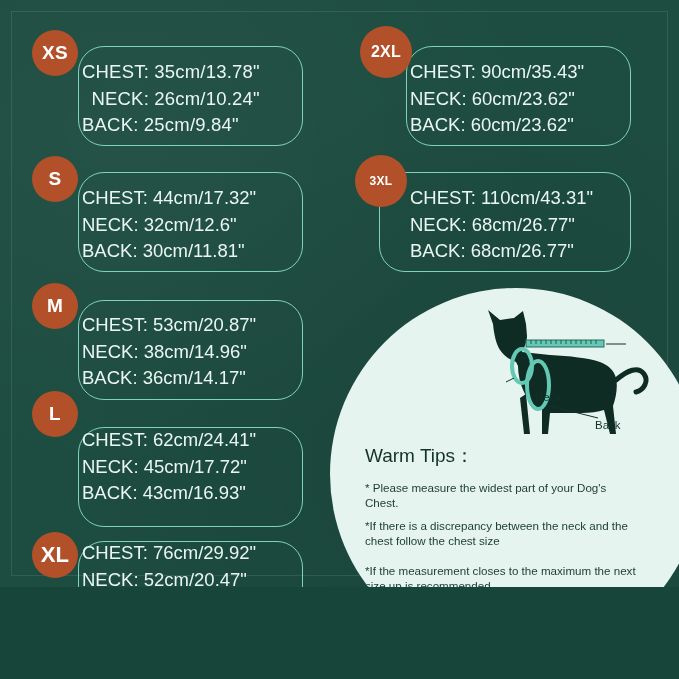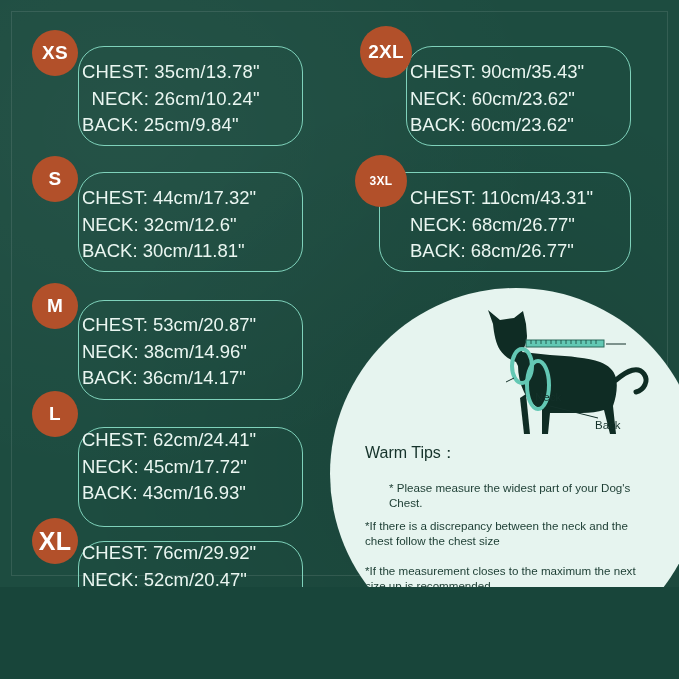--- a/index.html
+++ b/index.html
@@ -59,32 +59,32 @@
     left: 330px; top: 288px;
     width: 372px; height: 372px;
     border-radius: 50%;
     background: #e6f4ef;
     overflow: hidden;
   }
   #tips-inner { position: absolute; left: 0; top: 0; width: 372px; height: 372px; }
   .tips-title {
     position: absolute;
     left: 35px; top: 155px;
-    font-size: 16px;
+    font-size: 19px;
     color: #15322a;
     font-family: "Liberation Sans", sans-serif;
   }
   .tip {
     position: absolute;
     font-size: 11.6px;
     line-height: 15px;
     color: #1b3c32;
     width: 272px;
   }
-  #tip1 { left: 35px; top: 192px; margin-left: 24px; }
+  #tip1 { left: 35px; top: 192px; }
   #tip2 { left: 35px; top: 230px; }
   #tip3 { left: 35px; top: 275px; }
 
   
   #dog-wrap { position: absolute; left: 100px; top: 18px; width: 250px; height: 140px; }
   .dog-label {
     position: absolute;
     font-size: 11.5px;
     color: #14312a;
   }
@@ -148,31 +148,31 @@
     <div class="badge" style="left:32px; top:391px; width:46px; height:46px; font-size:19px;">L</div>
     <div class="pill-text" style="left:82px; top:427px;">
       <div>CHEST: 62cm/24.41"</div>
       <div>NECK: 45cm/17.72"</div>
       <div>BACK: 43cm/16.93"</div>
     </div>
   </div>
 
   <div class="size-row">
     <div class="pill" style="left:78px; top:541px; width:225px; height:100px;"></div>
-    <div class="badge" style="left:32px; top:518px; width:46px; height:46px; font-size:25px;">XL</div>
+    <div class="badge" style="left:32px; top:532px; width:46px; height:46px; font-size:22px;">XL</div>
     <div class="pill-text" style="left:82px; top:540px;">
       <div>CHEST: 76cm/29.92"</div>
       <div>NECK: 52cm/20.47"</div>
       <div>BACK: 51cm/20.08"</div>
     </div>
   </div>
 
   <div class="size-row">
     <div class="pill" style="left:406px; top:46px; width:225px; height:100px;"></div>
-    <div class="badge" style="left:360px; top:26px; width:52px; height:52px; font-size:19px;">2XL</div>
+    <div class="badge" style="left:360px; top:26px; width:52px; height:52px; font-size:16px;">2XL</div>
     <div class="pill-text" style="left:410px; top:59px;">
       <div>CHEST: 90cm/35.43"</div>
       <div>NECK: 60cm/23.62"</div>
       <div>BACK: 60cm/23.62"</div>
     </div>
   </div>
 
   <div class="size-row">
     <div class="pill" style="left:379px; top:172px; width:252px; height:100px;"></div>
     <div class="badge" style="left:355px; top:155px; width:52px; height:52px; font-size:12px;">3XL</div>

